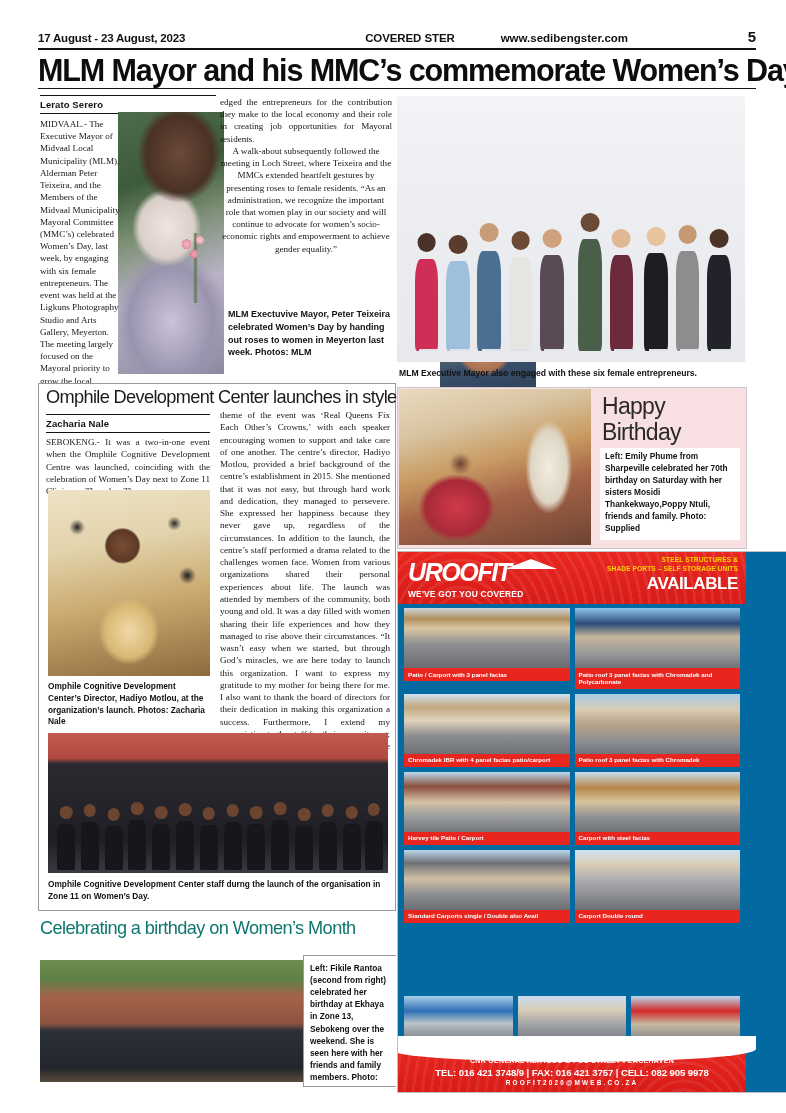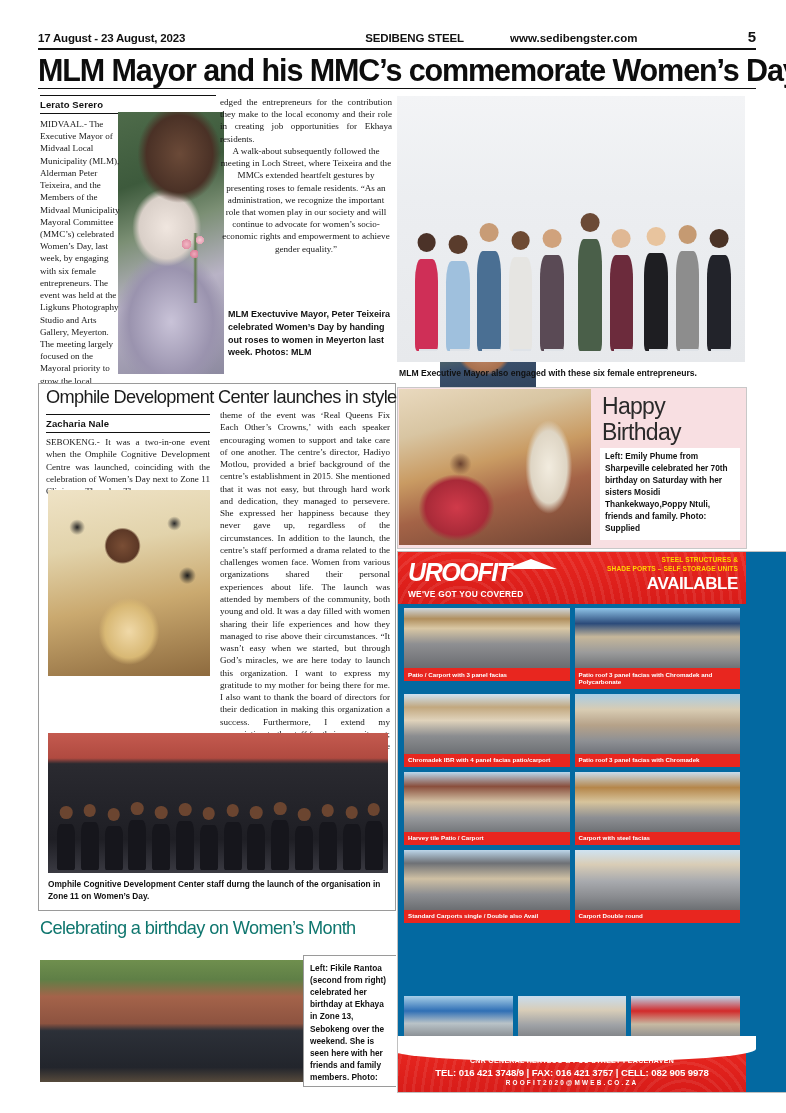--- a/index.html
+++ b/index.html
@@ -545,37 +545,37 @@
     border-radius: 0 0 50% 50%;
   }
 </style>
 </head>
 <body>
 
 <div class="page">
 
   <div class="masthead">
     <span class="mh-date">17 August - 23 August, 2023</span>
-    <span class="mh-paper">SEDIBENG STEEL</span>
+    <span class="mh-paper">COVERED STER</span>
     <span class="mh-url">www.sedibengster.com</span>
     <span class="mh-pageno">5</span>
   </div>
   <div class="mh-rule"></div>
 
   <div class="main-headline">MLM Mayor and his MMC’s commemorate Women’s Day</div>
   <div class="hl-rule"></div>
 
   <div class="byline a1-byline">Lerato Serero</div>
 
   <div class="photo" id="photo-mayor"></div>
 
   <div class="a1-col1">MIDVAAL.- The Executive Mayor of Midvaal Local Municipality (MLM), Alderman Peter Teixeira, and the Members of the Midvaal Municipality Mayoral Committee (MMC’s) celebrated Women’s Day, last week, by engaging with six female entrepreneurs. The event was held at the Ligkuns Photography Studio and Arts Gallery, Meyerton. The meeting largely focused on the Mayoral priority to grow the local economy and to identify collaborative opportunities. The MLM said that this aligns with its goals of economic growth and development within the region. Teixeira acknowl-</div>
 
   <div class="a1-col2">
-    <div class="wrap">edged the entrepreneurs for the contribution they make to the local economy and their role in creating job opportunities for Ekhaya residents.</div>
+    <div class="wrap">edged the entrepreneurs for the contribution they make to the local economy and their role in creating job opportunities for Mayoral residents.</div>
     <div class="photo" id="photo-arm"></div>
     <div class="narrow" style="shape-outside: none;">A walk-about subsequently followed the meeting in Loch Street, where Teixeira and the MMCs extended heartfelt gestures by presenting roses to female residents. “As an administration, we recognize the important role that women play in our society and will continue to advocate for women’s socio-economic rights and empowerment to achieve gender equality.”</div>
   </div>
 
   <div class="a1-credit">MLM Exectuvive Mayor, Peter Teixeira celebrated Women’s Day by handing out roses to women in Meyerton last week. Photos: MLM</div>
 
   <div class="photo" id="photo-six">
     <div class="people-row">
       <div class="person" style="left:4%;">
           <div class="head" style="top:-118px;background:#4b3228;"></div>
@@ -630,20 +630,21 @@
   </div>
   <div class="cap-six">MLM Executive Mayor also engaged with these six female entrepreneurs.</div>
 
   <div class="a2-box"></div>
   <div class="a2-headline">Omphile Development Center launches in style</div>
   <div class="byline a2-byline">Zacharia Nale</div>
   <div class="a2-col1">SEBOKENG.- It was a two-in-one event when the Omphile Cognitive Development Centre was launched, coinciding with the celebration of Women’s Day next to Zone 11 Clinics on Thursday. The</div>
   <div class="a2-col2">theme of the event was ‘Real Queens Fix Each Other’s Crowns,’ with each speaker encouraging women to support and take care of one another. The centre’s director, Hadiyo Motlou, provided a brief background of the centre’s establishment in 2015. She mentioned that it was not easy, but through hard work and dedication, they managed to persevere. She expressed her happiness because they never gave up, regardless of the circumstances. In addition to the launch, the centre’s staff performed a drama related to the challenges women face. Women from various organizations shared their personal experiences about life. The launch was attended by members of the community, both young and old. It was a day filled with women sharing their life experiences and how they managed to rise above their circumstances. “It wasn’t easy when we started, but through God’s miracles, we are here today to launch this organization. I want to express my gratitude to my mother for being there for me. I also want to thank the board of directors for their dedication in making this organization a success. Furthermore, I extend my appreciation to the staff for their commitment; they are the face of this organization,” she said.</div>
 
   <div class="photo" id="photo-singer"></div>
+  <div class="a2-cap1">Omphile Cognitive Development Center’s Director, Hadiyo Motlou, at the organization’s launch. Photos: Zacharia Nale</div>
 
   <div class="photo" id="photo-staff">
     <div class="staff-people">
       <div class="staff-p" style="left:2%;">
           <div class="h" style="top:-64px;"></div>
           <div class="b" style="top:-46px;bottom:0;"></div>
         </div>
       <div class="staff-p" style="left:9%;">
           <div class="h" style="top:-66px;"></div>
           <div class="b" style="top:-48px;bottom:0;"></div>

